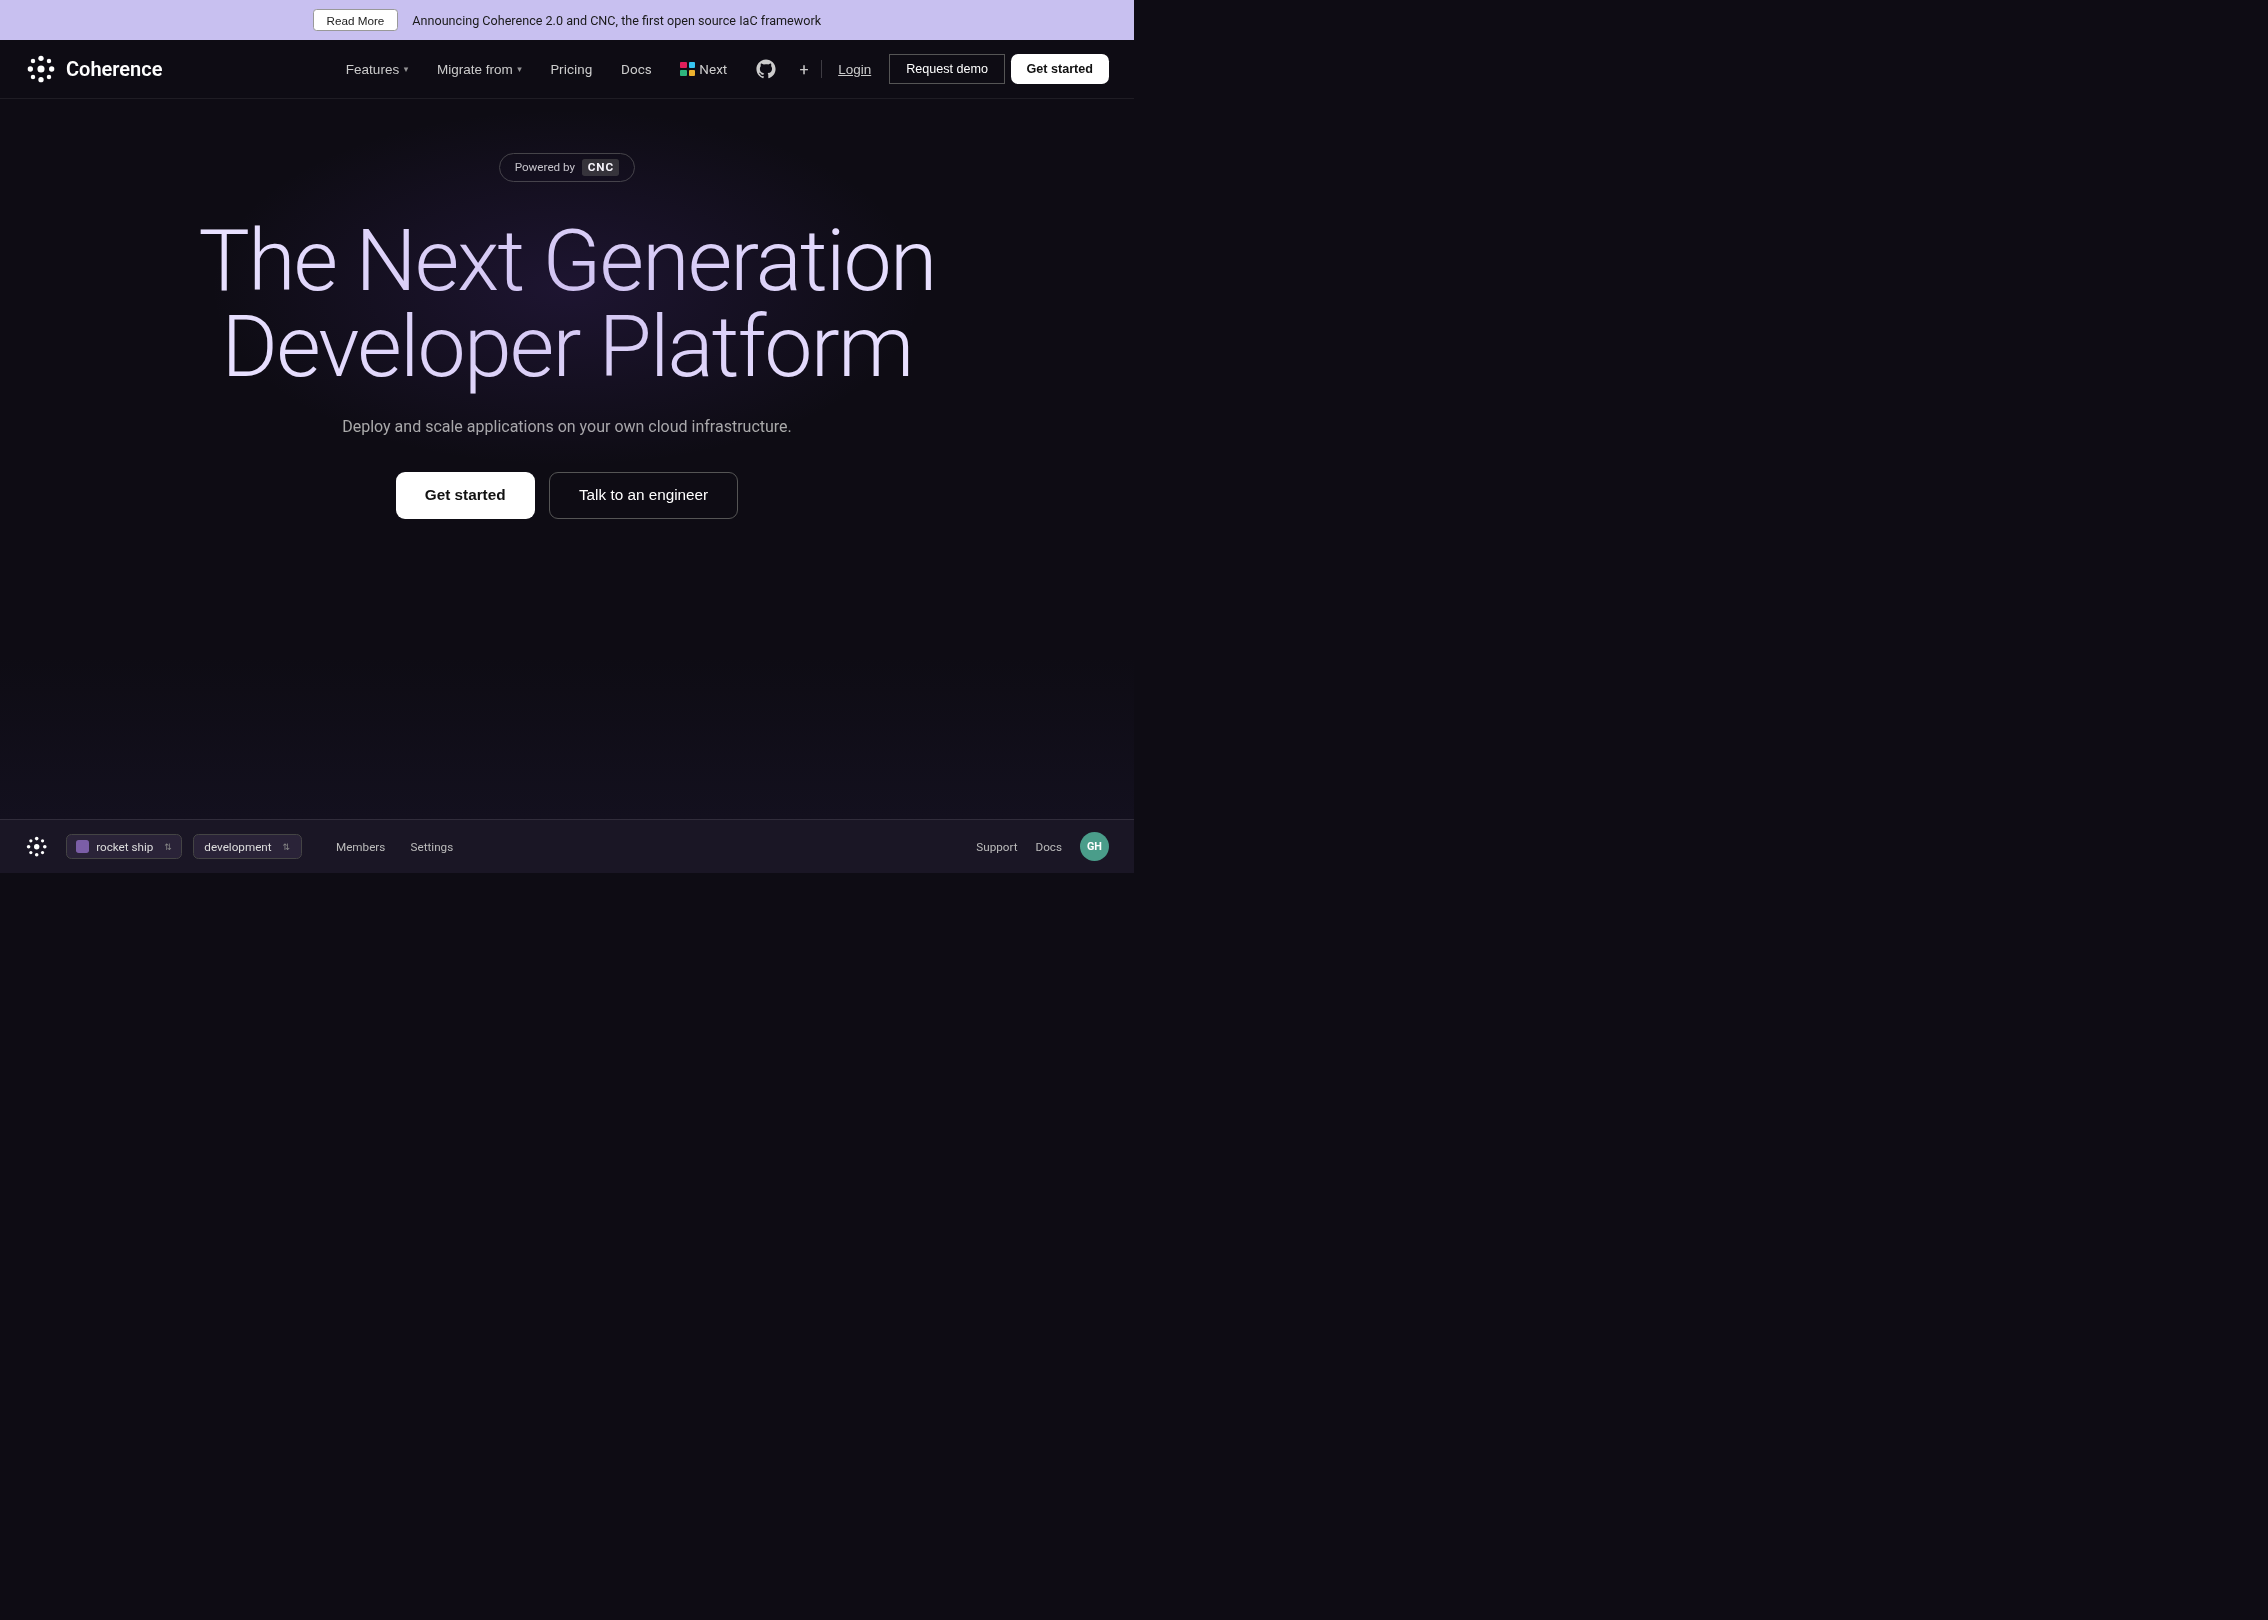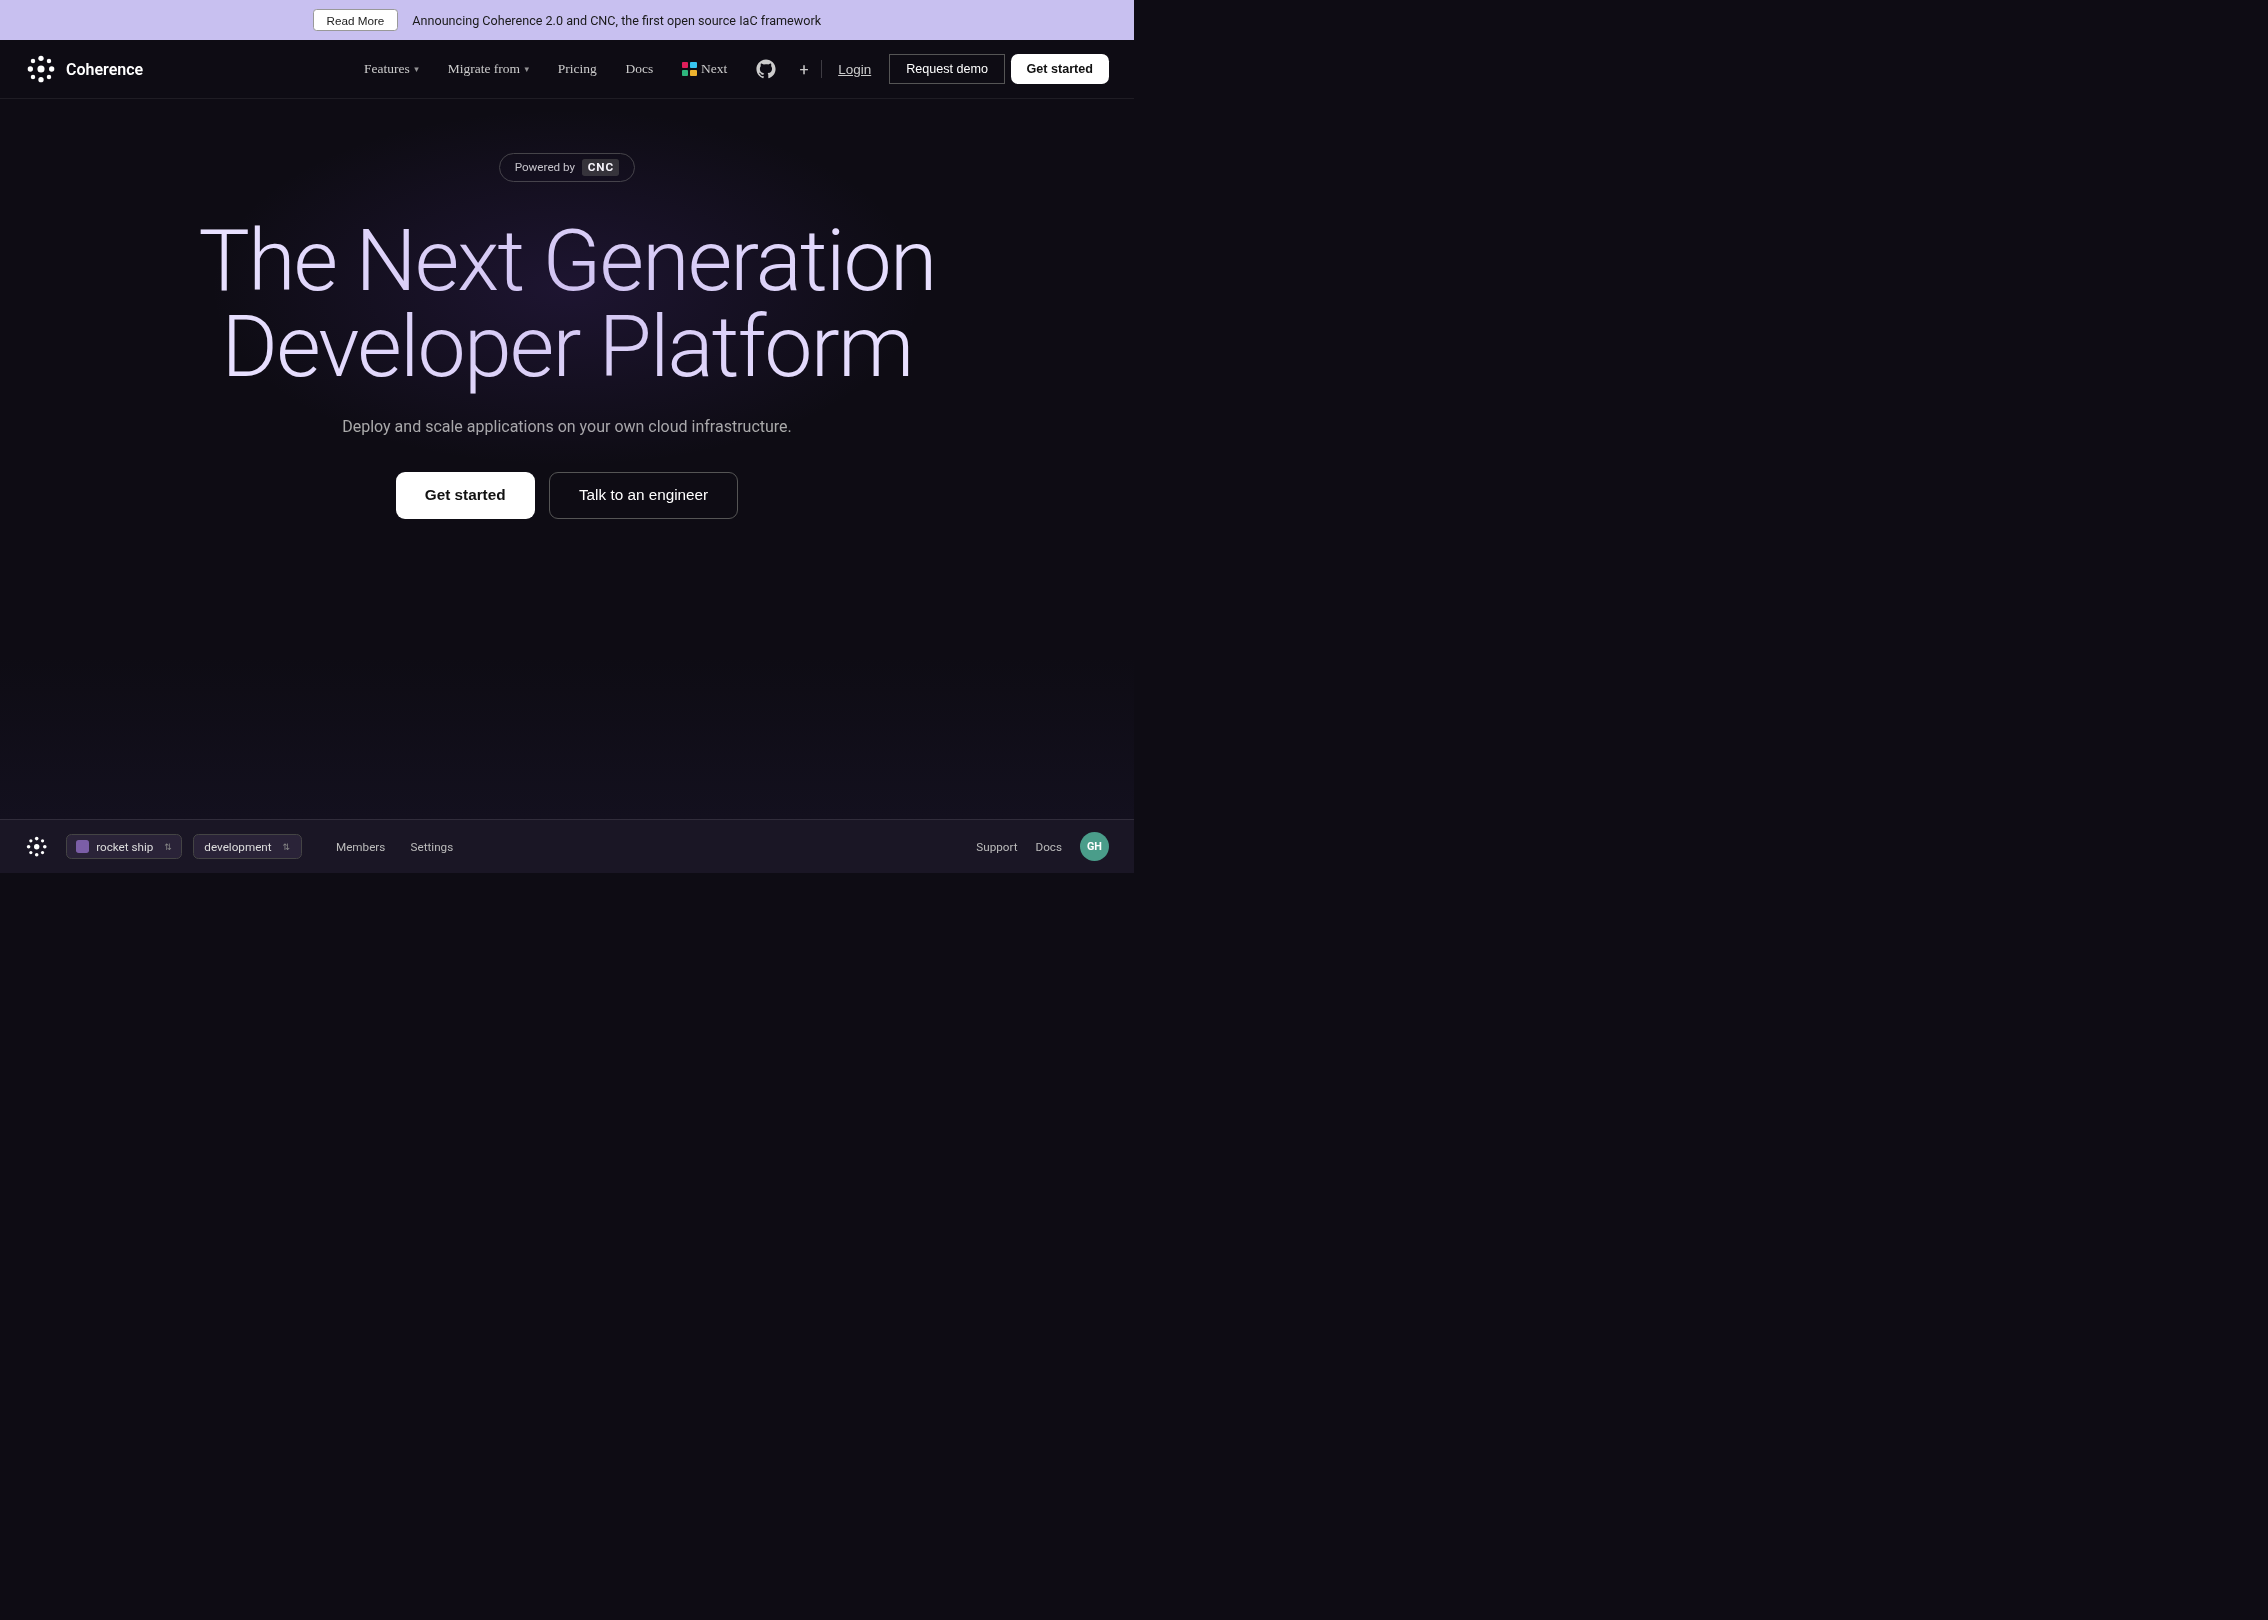--- a/index.html
+++ b/index.html
@@ -52,21 +52,21 @@
       gap: 9px;
       text-decoration: none;
       color: #fff;
       margin-right: auto;
     }
     .logo-icon {
       width: 32px;
       height: 32px;
     }
     .logo-text {
-      font-size: 16px;
+      font-size: 20px;
       font-weight: 600;
       color: #fff;
     }
     .navbar-nav {
       display: flex;
       align-items: center;
       gap: 3.6px;
       list-style: none;
     }
     .navbar-nav li a,
@@ -76,21 +76,20 @@
       color: #ccc;
       font-size: 13.5px;
       padding: 7.2px 12.6px;
       cursor: pointer;
       text-decoration: none;
       display: flex;
       align-items: center;
       gap: 4.5px;
       border-radius: 5.4px;
       transition: color 0.2s;
-      font-family: Liberation Serif, serif;
     }
     .nav-dropdown-icon {
       font-size: 9px;
       opacity: 0.7;
     }
     .nav-divider {
       width: 0.9px;
       height: 18px;
       background: rgba(255,255,255,0.2);
       margin: 0 5.4px;

